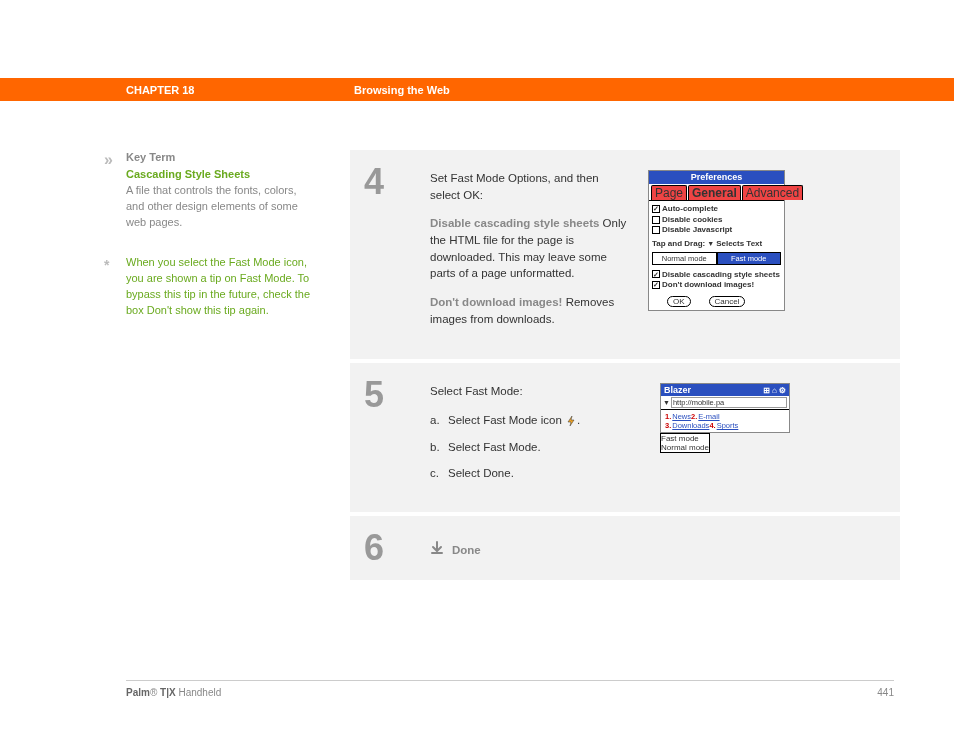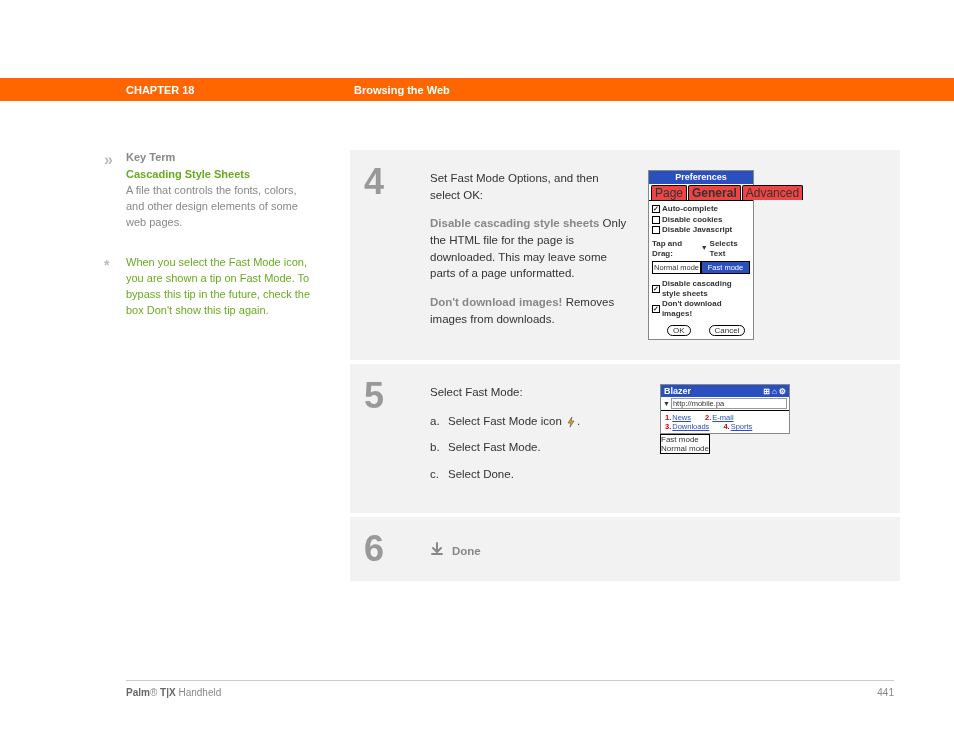--- a/index.html
+++ b/index.html
@@ -26,21 +26,21 @@
   .step-body { flex: 1; padding: 20px 12px 20px 0; display: flex; align-items: flex-start; }
   .step-text { width: 200px; font-size: 11.5px; line-height: 1.45; color: #333; }
   .step-text p { margin-bottom: 12px; }
   .step-text .sub { color: #888; font-weight: bold; }
   .step-text ol { list-style: none; padding-left: 18px; }
   .step-text ol li { margin-bottom: 10px; position: relative; }
   .step-text ol li .letter { position: absolute; left: -18px; }
   .step-image { flex: 1; padding-left: 18px; display: flex; justify-content: flex-start; }
 
   
-  .scr-pref { width: 106px; border: 1px solid #888; background: #fff; font-size: 8px; line-height: 1.2; font-family: Arial, sans-serif; }
+  .scr-pref { width: 137px; border: 1px solid #888; background: #fff; font-size: 8px; line-height: 1.2; font-family: Arial, sans-serif; }
   .scr-pref .titlebar { background: #2a4fbf; color: #fff; text-align: center; font-weight: bold; padding: 1px 0; font-size: 9px; }
   .scr-pref .tabs { display: flex; border-bottom: 1px solid #000; padding: 1px 2px 0; gap: 1px; }
   .scr-pref .tab { border: 1px solid #000; border-bottom: none; padding: 0 3px; background: #ef4444; font-size: 12px; border-radius: 2px 2px 0 0; }
   .scr-pref .tab.active { font-weight: bold; }
   .scr-pref .opts { padding: 2px 3px; }
   .scr-pref .opt { display: flex; align-items: center; gap: 2px; margin: 1px 0; font-weight: bold; font-size: 8px; }
   .scr-pref .cb { width: 8px; height: 8px; border: 1px solid #000; display: inline-flex; align-items: center; justify-content: center; font-size: 7px; line-height: 1; }
   .scr-pref .modes { display: flex; margin: 2px 3px; }
   .scr-pref .mode { flex: 1; border: 1px solid #000; text-align: center; font-size: 7.5px; padding: 1px 0; }
   .scr-pref .mode.fast { background: #2a4fbf; color: #fff; }
@@ -51,21 +51,21 @@
 
   
   .scr-blaz { width: 130px; border: 1px solid #888; background: #fff; font-size: 8px; font-family: Arial, sans-serif; margin-left: 12px; }
   .scr-blaz .titlebar { background: #2a4fbf; color: #fff; font-weight: bold; padding: 1px 3px; font-size: 9px; display: flex; justify-content: space-between; align-items: center; }
   .scr-blaz .titlebar .icons span { margin-left: 2px; font-size: 8px; }
   .scr-blaz .url { display: flex; align-items: center; padding: 1px 2px; border-bottom: 1px solid #000; }
   .scr-blaz .url .tri { font-size: 7px; margin-right: 1px; }
   .scr-blaz .url .addr { border: 1px solid #999; padding: 0 1px; font-size: 7.5px; flex: 1; white-space: nowrap; overflow: hidden; }
   .scr-blaz-wrap { position: relative; }
   .scr-blaz .links { padding: 2px 4px; font-size: 7.5px; }
-  .scr-blaz .links .row { display: flex; gap: 14px; }
+  .scr-blaz .links .row { display: flex; }
   .scr-blaz .links .lk { color: #2a4fbf; text-decoration: underline; }
   .scr-blaz .links .num { color: #c00; font-weight: bold; margin-right: 1px; }
 
   .done-row { display: flex; align-items: center; gap: 8px; padding-top: 4px; }
   .done-icon { color: #888; font-size: 14px; font-weight: bold; }
   .done-label { font-weight: bold; color: #888; font-size: 11.5px; }
 
   .fast-icon { display:inline-block; width:12px; height:12px; vertical-align:middle; position:relative; }
   .fast-icon svg { width:12px; height:12px; }
 

